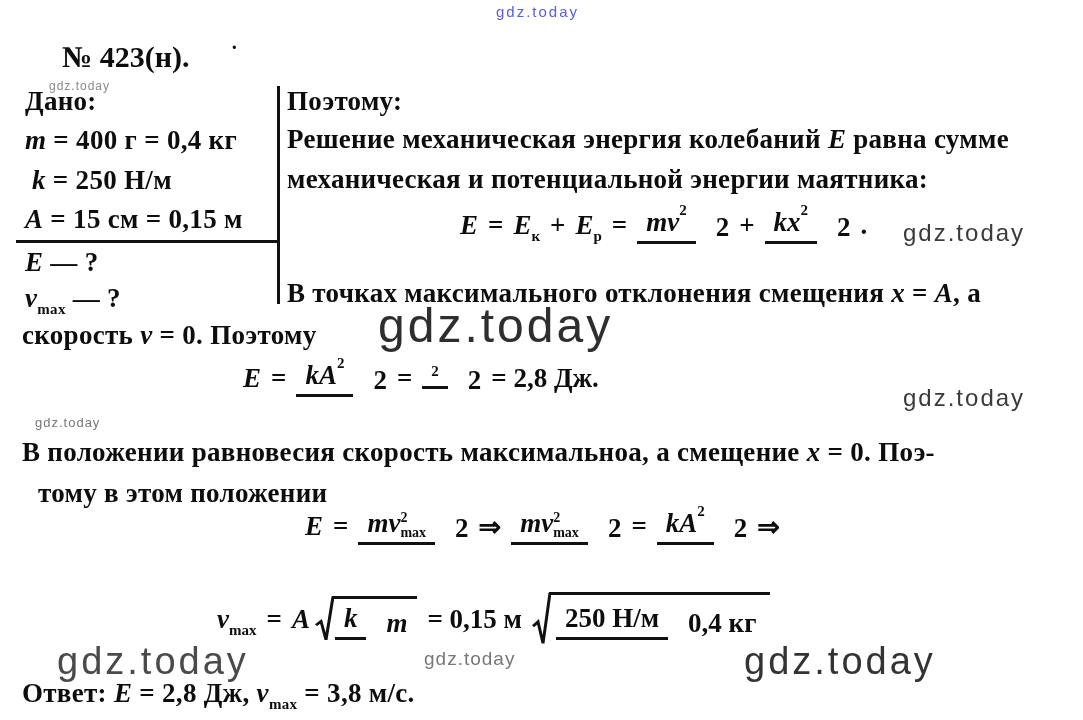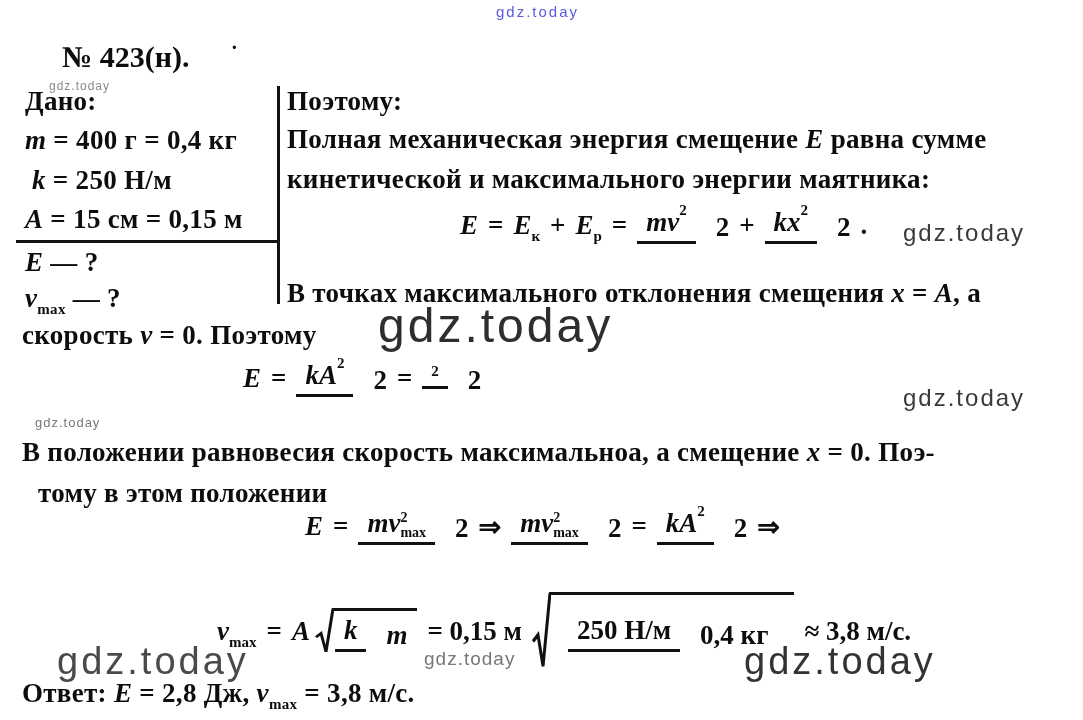--- a/index.html
+++ b/index.html
@@ -67,23 +67,23 @@
 <div class="abs txt" style="left:25px;top:247px;">
   <span class="var">E</span><span> — ?</span>
 </div>
 <div class="abs txt" style="left:25px;top:283px;">
   <span class="var">v</span><span class="subs">max</span><span> — ?</span>
 </div>
 
 <div class="abs txt" style="left:287px;top:86px;">Поэтому:</div>
 
 <div class="abs txt" style="left:287px;top:124px;">
-  <span>Полная механическая энергия смещение </span><span class="var">E</span><span> равна сумме</span>
-</div>
-<div class="abs txt" style="left:287px;top:164px;">кинетической и максимального энергии маятника:</div>
+  <span>Решение механическая энергия колебаний </span><span class="var">E</span><span> равна сумме</span>
+</div>
+<div class="abs txt" style="left:287px;top:164px;">механическая и потенциальной энергии маятника:</div>
 
 <div class="abs formula" style="left:455px;top:207px;">
   <span class="var">E</span>
   <span>=</span>
   <span><span class="var">E</span><span class="subs">к</span></span>
   <span>+</span>
   <span><span class="var">E</span><span class="subs">р</span></span>
   <span>=</span>
   <span class="frac">
     <span class="num">
@@ -120,20 +120,21 @@
       </span>
     <span class="den">2</span>
   </span>
   <span>=</span>
   <span class="frac">
     <span class="num">
         <span class="sup">2</span>
       </span>
     <span class="den">2</span>
   </span>
+  <span>= 2,8 Дж.</span>
 </div>
 
 <div class="abs txt" style="left:22px;top:437px;">
   <span>В положении равновесия скорость максимальноа, а смещение </span><span class="var">x</span><span> = 0. Поэ-</span>
 </div>
 <div class="abs txt" style="left:22px;top:478px;margin-left:16px;">тому в этом положении</div>
 
 <div class="abs formula" style="left:300px;top:508px;">
   <span class="var">E</span>
   <span>=</span>
@@ -185,24 +186,23 @@
         <span class="den var">m</span>
       </span>
     </span>
   </span>
   <span>= 0,15 м</span>
   <span class="sqrt">
     <svg viewBox="0 0 19 60" preserveAspectRatio="none">
         <path d="M1 38 L6 33 L11 57 L18 1" stroke="#111" stroke-width="3" fill="none"></path>
       </svg>
     <span class="sqrt-body">
-      <span class="frac" style="margin:16px;">
+      <span class="frac" style="margin:4px;">
         <span class="num">250 Н/м</span>
         <span class="den">0,4 кг</span>
       </span>
     </span>
   </span>
-  <span>≈ 3,8 м/с.</span>
 </div>
 
 <div class="abs txt" style="left:22px;top:678px;">
   <span>Ответ: </span><span class="var">E</span><span> = 2,8 Дж, </span><span class="var">v</span><span class="subs">max</span><span> = 3,8 м/с.</span>
 </div>
 
 </body></html>

